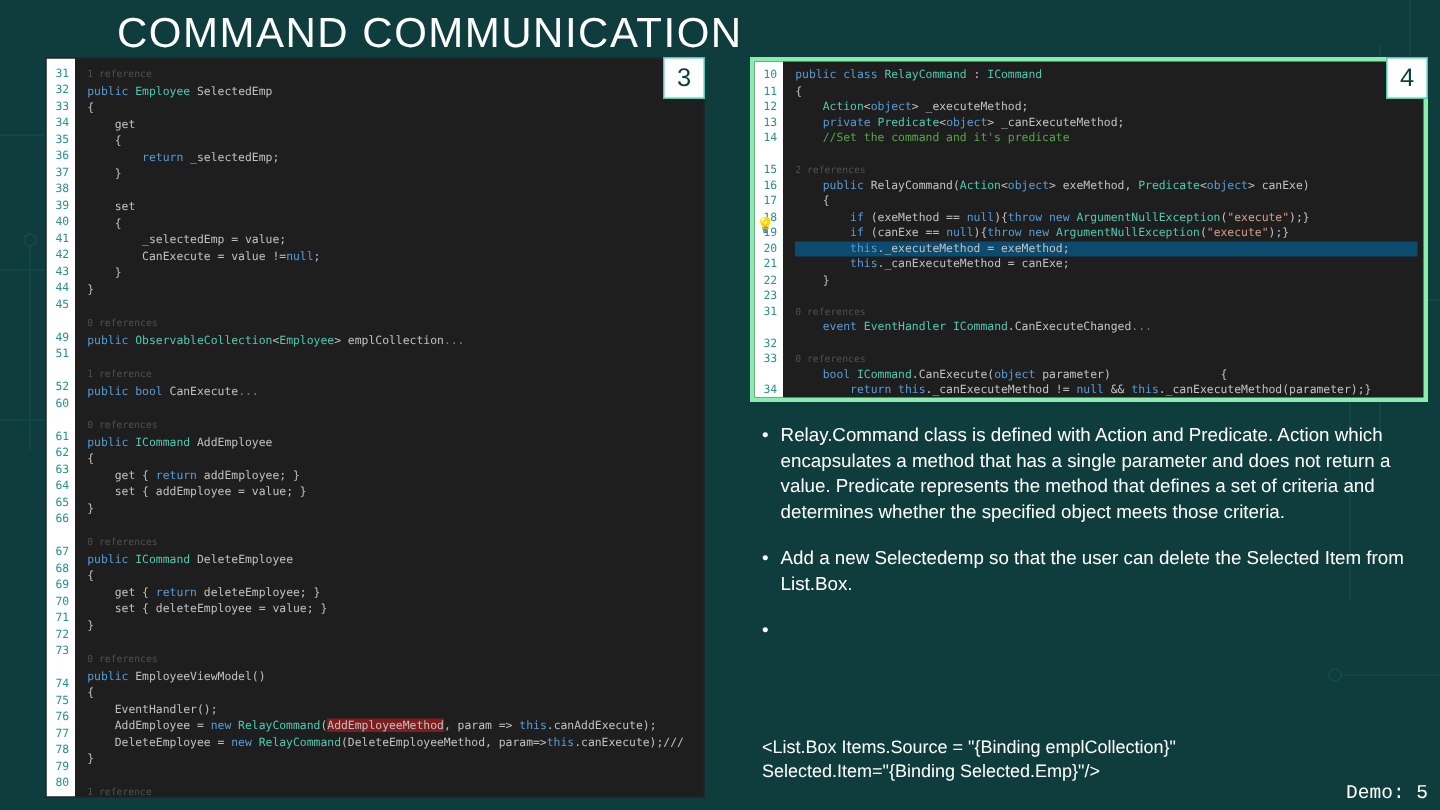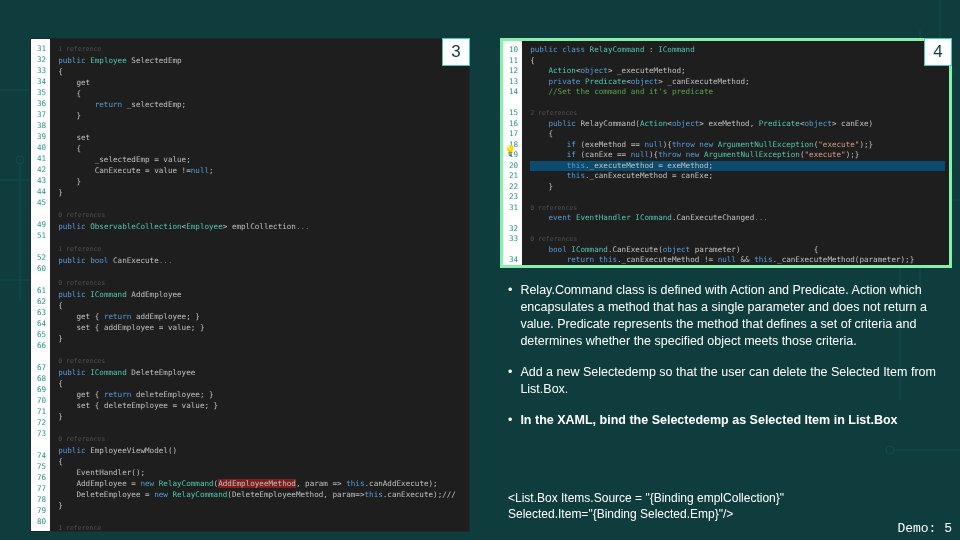--- a/index.html
+++ b/index.html
@@ -79,20 +79,21 @@
     <circle cx="40" cy="70" r="4" fill="#0f3d3d"></circle>
     <circle cx="20" cy="160" r="4" fill="#0f3d3d"></circle>
     <path d="M940 0 V80 M920 30 V300 M960 200 H900 M900 200 V400 M960 450 H890"></path>
     <circle cx="940" cy="80" r="4" fill="#0f3d3d"></circle>
     <circle cx="900" cy="200" r="4" fill="#0f3d3d"></circle>
     <circle cx="890" cy="450" r="4" fill="#0f3d3d"></circle>
   </g>
 </svg>
 
 <div class="slide">
+  <h1 class="title">COMMAND COMMUNICATION</h1>
 
   <div class="code-left">
     <div class="gutter">31
 32
 33
 34
 35
 36
 37
 38
@@ -247,21 +248,20 @@
     <li>
         <span class="dot">•</span>
         <span>Relay.Command class is defined with Action and Predicate. Action which encapsulates a method that has a single parameter and does not return a value. Predicate represents the method that defines a set of criteria and determines whether the specified object meets those criteria.</span>
       </li>
     <li>
         <span class="dot">•</span>
         <span>Add a new Selectedemp so that the user can delete the Selected Item from List.Box.</span>
       </li>
     <li>
         <span class="dot">•</span>
-        <span><b>In the XAML, bind the Selectedemp as Selected Item in List.Box</b></span>
       </li>
   </ul>
 
   <div class="xaml">
     <div>&lt;List.Box Items.Source = "{Binding emplCollection}"</div>
     <div>Selected.Item="{Binding Selected.Emp}"/&gt;</div>
   </div>
 
   <div class="demo">Demo: 5</div>
 </div>

